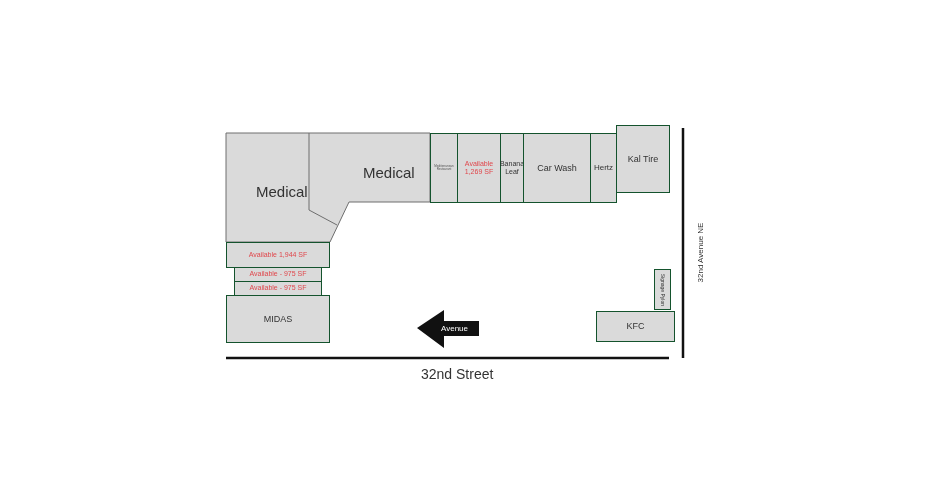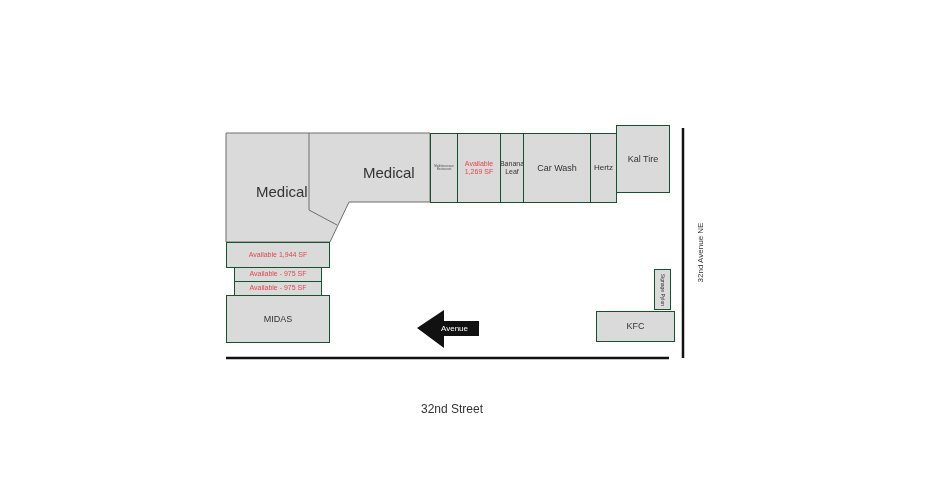--- a/index.html
+++ b/index.html
@@ -64,14 +64,14 @@
 
 <div class="unit" style="left:580px;top:311px;width:79px;height:31px;margin-left:16px;">
   <span>KFC</span>
 </div>
 <div class="unit" style="left:654px;top:269px;width:17px;height:41px;">
   <span style="transform:rotate(90deg);font-size:5px;white-space:nowrap;display:inline-block;">Signage Pylon</span>
 </div>
 
 <div class="lbl" style="left:441px;top:324px;color:#ffffff;font-size:8px;">Avenue</div>
 
-<div class="lbl" style="left:421px;top:366px;font-size:12px;margin-top:36px;">32nd Street</div>
+<div class="lbl" style="left:421px;top:366px;font-size:14px;">32nd Street</div>
 <div class="rot" style="left:671px;top:248px;transform:rotate(-90deg);transform-origin:center;">32nd Avenue NE</div>
 
 </body></html>

